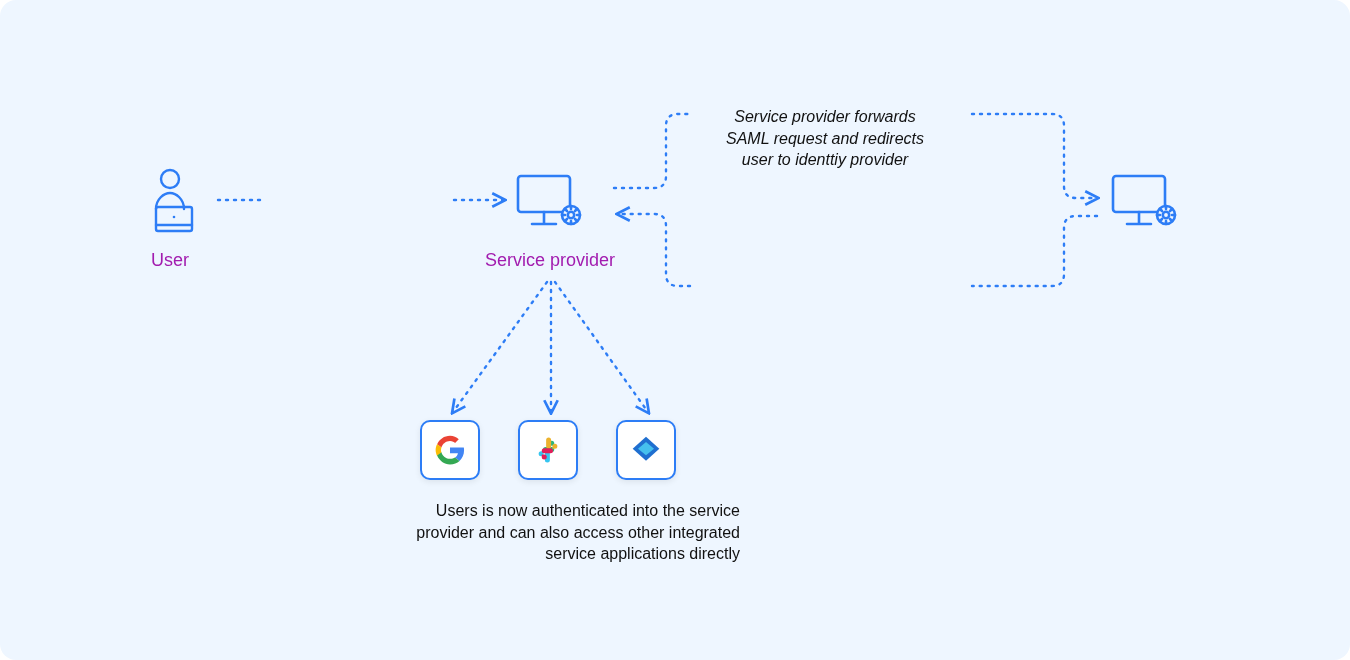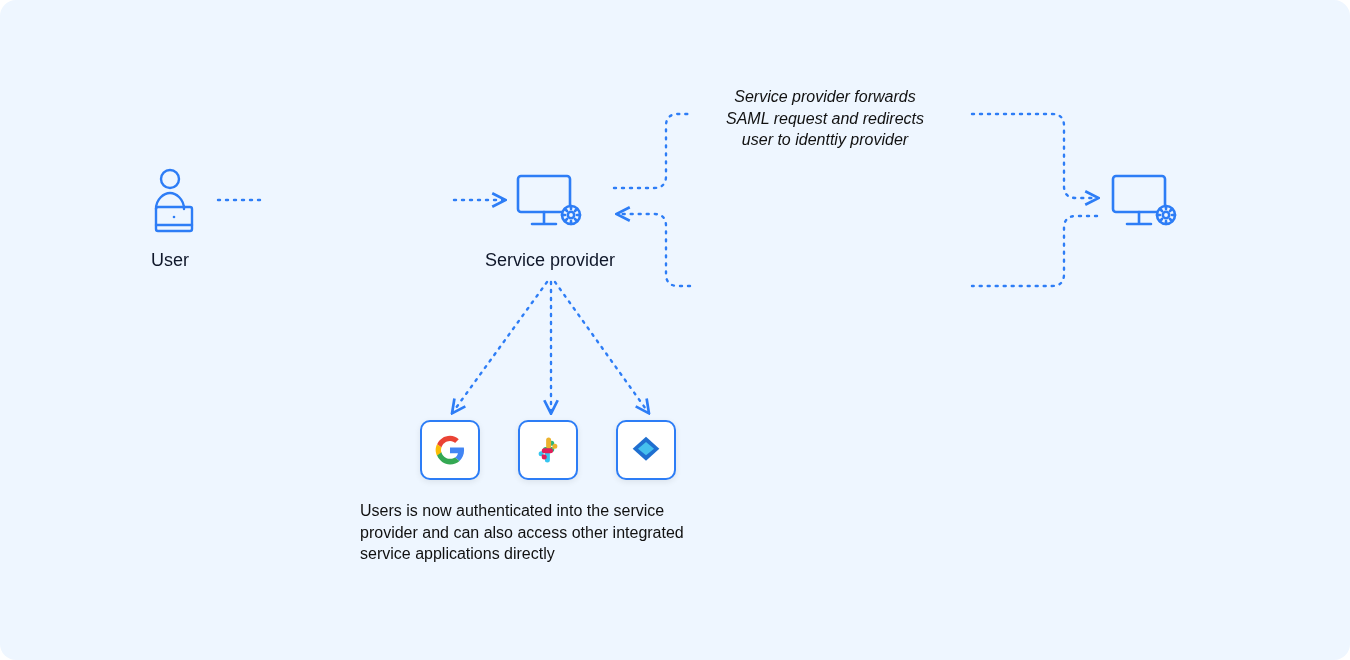--- a/index.html
+++ b/index.html
@@ -17,37 +17,38 @@
     background: #eef6ff;
     border-radius: 16px;
     box-sizing: border-box;
     color: #0a0a0a;
   }
   .node-label {
     position: absolute;
     font-size: 18px;
     font-weight: 500;
     text-align: center;
-    color: #0f172a;
+    color: #a21caf;
   }
   .flow-text {
     position: absolute;
     font-size: 16px;
     font-style: italic;
     font-weight: 400;
     color: #111;
     text-align: center;
     line-height: 1.35;
+    margin-top: 20px;
   }
   .result-text {
     position: absolute;
     font-size: 16px;
     font-weight: 400;
     color: #111;
-    text-align: left;
+    text-align: right;
     line-height: 1.35;
   }
   .icon-holder {
     position: absolute;
   }
   .app-tile {
     position: absolute;
     width: 56px;
     height: 56px;
     background: #fff;

